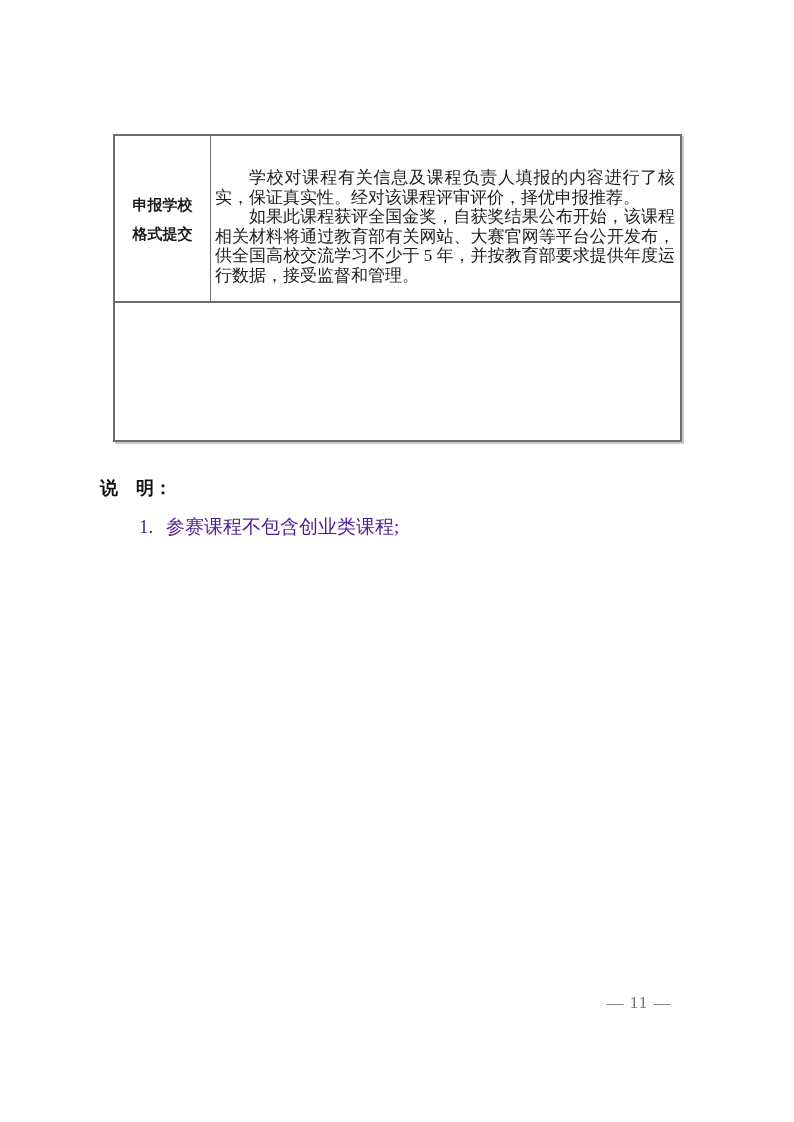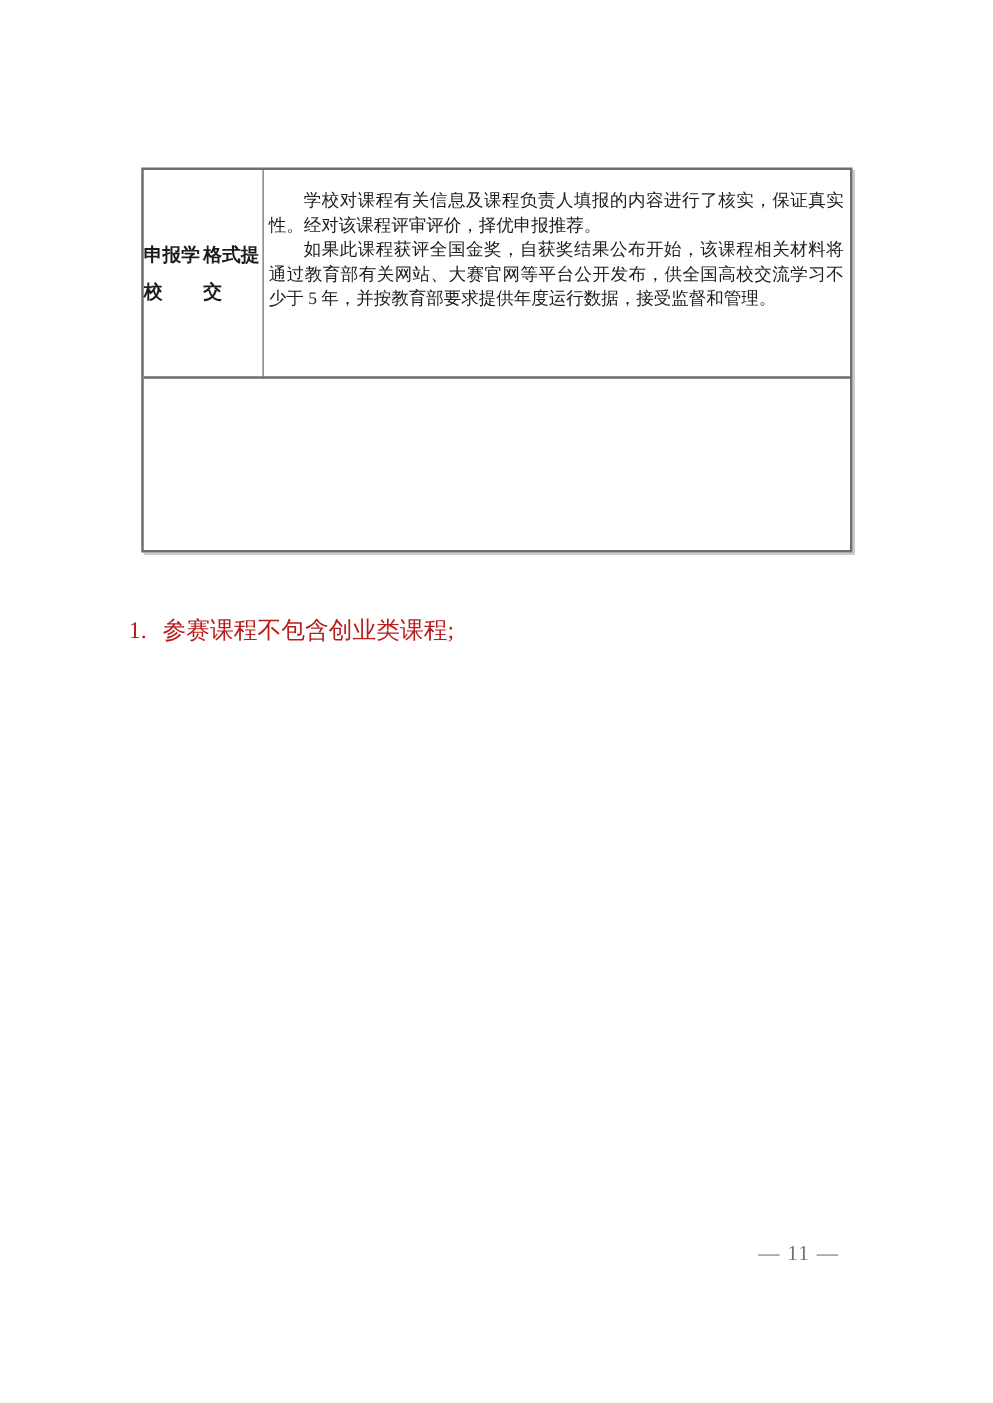--- a/index.html
+++ b/index.html
@@ -18,48 +18,50 @@
     width:569px; height:308px;
     border:2px solid #6e6e6e;
     box-shadow:2px 2px 0 rgba(160,160,160,0.55);
     display:grid;
     grid-template-columns:96px 1fr;
     grid-template-rows:167px 1fr;
     background:#fff;
   }
   .label-cell {
     border-right:1px solid #6e6e6e;
-    display:flex; flex-direction:row;
+    display:flex; flex-direction:column;
     align-items:center; justify-content:center;
     font-family:"Liberation Sans", "DejaVu Sans", sans-serif;
     font-weight:bold; font-size:15px; color:#1c1c1c;
   }
   .label-cell span { line-height:29px; display:block; }
   .row-divider { border-bottom:2px solid #6e6e6e; }
   .content-cell {
     padding:16px 5px 0 4px;
-    font-size:14px; line-height:19.5px;
+    font-size:17px; line-height:19.5px;
     text-align:justify; text-justify:inter-ideograph;
     color:#1c1c1c;
+    margin-top:16px;
   }
   .content-cell p { margin:0; text-indent:2em; }
 
   
   .notes {
     position:absolute; left:100px; top:477px; width:520px;
   }
   .notes-heading {
     font-family:"Liberation Sans", "DejaVu Sans", sans-serif;
     font-weight:bold; font-size:18px; color:#111;
     line-height:22px;
   }
   .note-item {
     margin-top:16px; padding-left:3px;
-    font-size:19px; line-height:24px; color:#b91c1c;
+    font-size:19px; line-height:24px; color:#4c1d95;
     font-family:"Liberation Serif", "DejaVu Serif", serif;
+    margin-left:36px;
   }
   .note-num { display:inline-block; width:27px; }
 
   
   .page-number {
     position:absolute; left:575px; top:993px; width:128px;
     text-align:center; font-size:17px; color:#737373;
     letter-spacing:1px;
   }
 </style>
@@ -74,18 +76,19 @@
   </div>
   <div class="content-cell row-divider">
     <p>学校对课程有关信息及课程负责人填报的内容进行了核实，保证真实性。经对该课程评审评价，择优申报推荐。</p>
     <p>如果此课程获评全国金奖，自获奖结果公布开始，该课程相关材料将通过教育部有关网站、大赛官网等平台公开发布，供全国高校交流学习不少于 5 年，并按教育部要求提供年度运行数据，接受监督和管理。</p>
   </div>
 
   <div class="content-cell"></div>
 </div>
 
 <div class="notes">
+  <div class="notes-heading">说　明：</div>
   <div class="note-item">
     <span class="note-num">1.</span><span>参赛课程不包含创业类课程;</span>
   </div>
 </div>
 
 <div class="page-number">— 11 —</div>
 
 </body></html>

